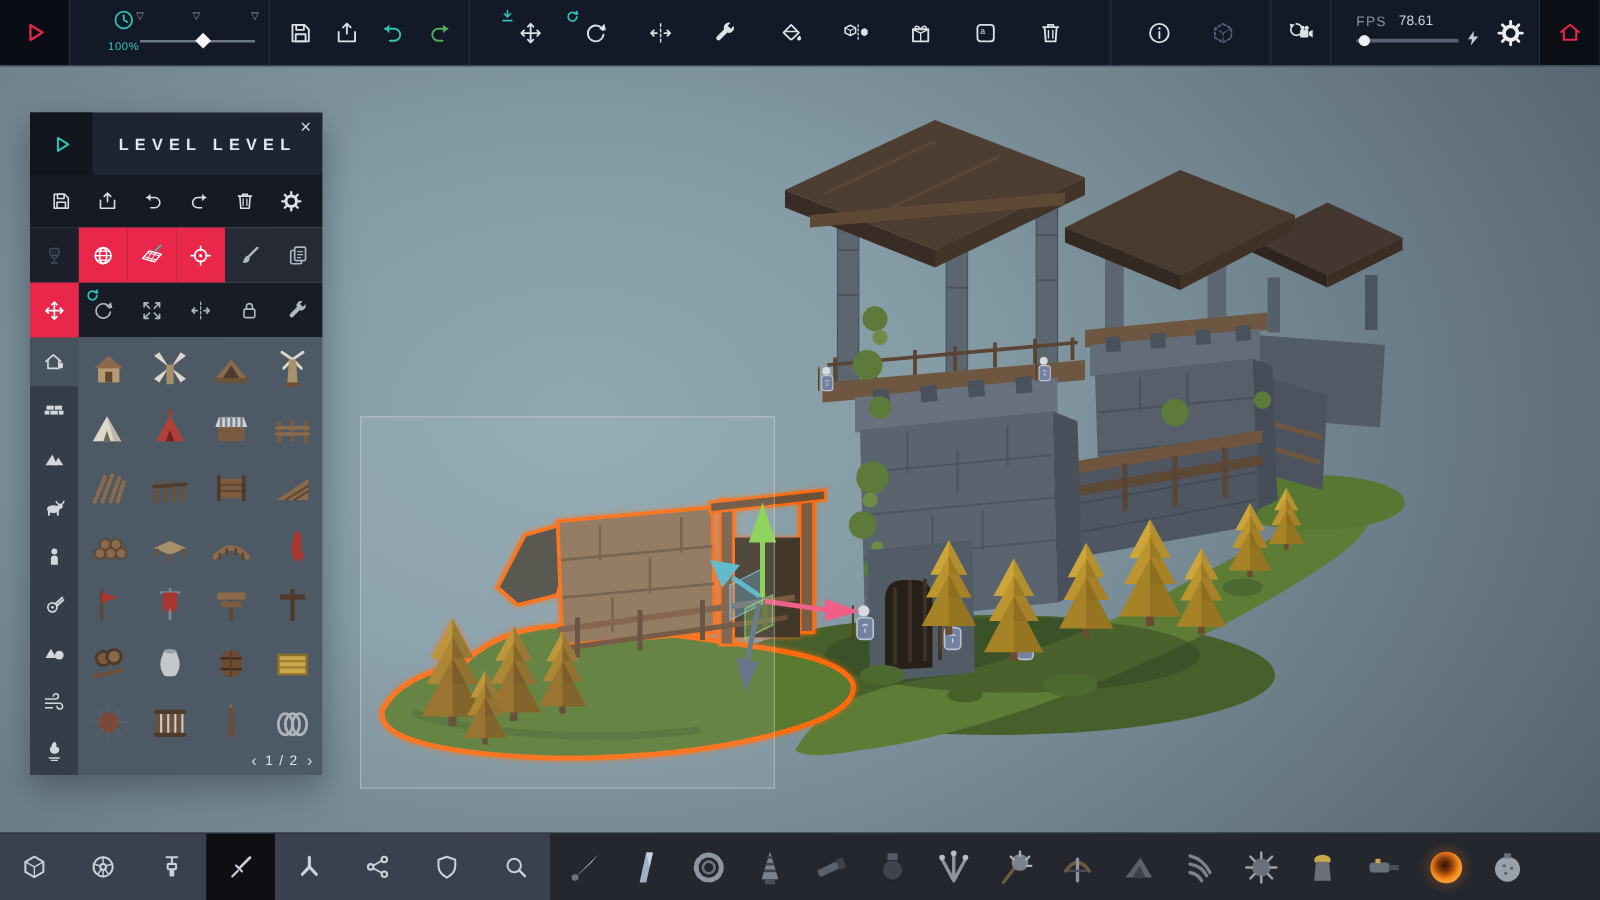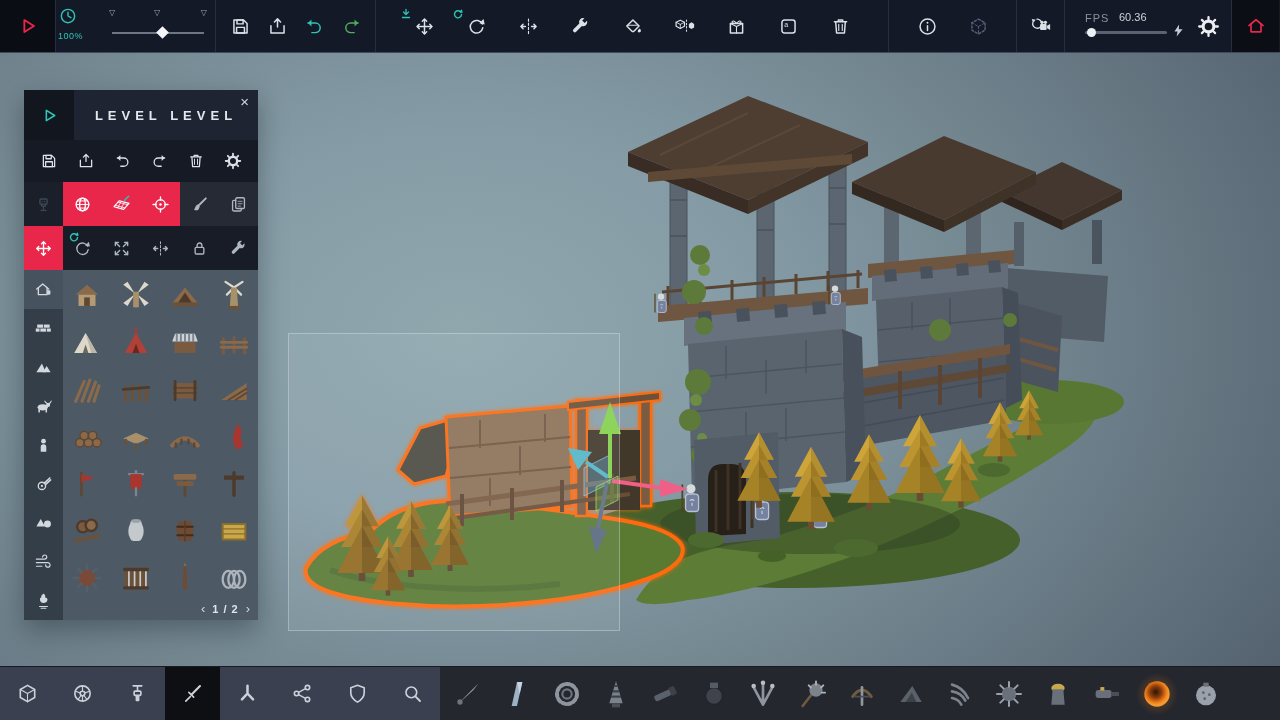--- a/index.html
+++ b/index.html
@@ -11,21 +11,21 @@
   }
   .ic{display:inline-block}
   .ic svg{width:100%;height:100%;display:block}
 
   
   .topbar{position:absolute;left:0;top:0;width:1280px;height:53px;background:#141927;z-index:20;display:flex;border-bottom:1px solid #3c4c5c;box-sizing:border-box}
   .tt-play{width:55px;height:100%;background:#0a0d13;display:flex;align-items:center;justify-content:center}
   .tt-play .ic{width:22px;height:22px;color:#e8274b}
   .tt-group{height:100%;border-left:1px solid #252d40;position:relative;box-sizing:border-box}
   .tt-time{width:160px}
-  .clockcol{position:absolute;left:2px;top:6px;width:34px;text-align:left}
+  .clockcol{position:absolute;left:26px;top:6px;width:34px;text-align:center}
   .clockcol .ic{width:20px;height:20px;color:#2ec4b6}
   .pct{display:block;font-size:9px;color:#2ec4b6;margin-top:1px;letter-spacing:.5px}
   .sliderbox{position:absolute;left:56px;top:0;width:92px;height:100%}
   .tmark{position:absolute;top:9px;font-size:8px;color:#9aa3af;line-height:8px}
   .tmark.m0{left:-3px}.tmark.m1{left:42px}.tmark.m2{right:-3px}
   .ttrack{position:absolute;left:0;right:0;top:32px;height:2px;background:#6d7684}
   .tknob{position:absolute;left:46px;top:28px;width:9px;height:9px;background:#f3f5f7;transform:rotate(45deg)}
   .tt-file{width:160px;display:flex;align-items:center;justify-content:space-evenly}
   .tt-tools{width:513px;display:flex;align-items:center;justify-content:space-around;padding:0 22px;box-sizing:border-box}
   .tt-info{width:128px;display:flex;align-items:center;justify-content:space-evenly}
@@ -71,21 +71,21 @@
   .p-body{height:350px;display:flex}
   .p-cats{width:39px;background:#343e48;display:flex;flex-direction:column}
   .cat{flex:1;display:flex;align-items:center;justify-content:center;color:#d3d8de;cursor:pointer}
   .cat .ic{width:19px;height:19px}
   .cat.selected{background:#46525d}
   .p-grid{flex:1;background:#4d5a66;position:relative;display:grid;grid-template-columns:repeat(4,1fr);grid-auto-rows:47px;padding-top:2px;align-items:center;justify-items:center}
   .thumb{width:42px;height:42px;display:flex;align-items:center;justify-content:center;cursor:pointer}
   .thumb .ic{width:34px;height:34px}
   .pager{position:absolute;right:8px;bottom:4px;display:flex;align-items:center;gap:7px;color:#dfe4ea}
   .pager .pg-btn{font-size:13px;cursor:pointer;color:#cfd6dd}
-  .pager .pg-txt{font-size:11px;font-weight:bold;letter-spacing:1px}
+  .pager .pg-txt{font-size:11px;font-weight:normal;letter-spacing:1px}
 
   
   .bottombar{position:absolute;left:0;top:666px;width:1280px;height:54px;z-index:20;display:flex;border-top:1px solid #171a20;box-sizing:border-box}
   .bt-tabs{width:440px;background:#3a4050;display:flex}
   .btab{flex:1;display:flex;align-items:center;justify-content:center;color:#ccd1d9;cursor:pointer}
   .btab .ic{width:23px;height:23px}
   .btab.selected{background:#0d0f13}
   .bt-parts{flex:1;background:#24272e;display:flex;align-items:center;justify-content:space-evenly;padding-right:46px}
   .part{width:42px;height:46px;display:flex;align-items:center;justify-content:center;cursor:pointer;border-radius:4px}
   .part .ic{width:32px;height:32px}
@@ -466,21 +466,21 @@
             <rect x="11.5" y="9" width="7.5" height="7" rx="1.2" fill="currentColor" stroke="none"></rect>
             <polygon points="19.5,11 23,9 23,16 19.5,14" fill="currentColor" stroke="none"></polygon>
             <circle cx="13.8" cy="7.2" r="1.9" fill="currentColor" stroke="none"></circle>
             <circle cx="17.6" cy="7.2" r="1.9" fill="currentColor" stroke="none"></circle>
           </svg>
         </span>
       </div>
     </div>
   <div class="tt-group tt-fps">
     <span class="fps-label">FPS</span>
-    <span class="fps-val">60.36</span>
+    <span class="fps-val">78.61</span>
     <div class="fps-track">
       <div class="fps-knob"></div>
     </div>
     <span class="ic fps-bolt">
         <svg viewBox="0 0 24 24" fill="none" stroke="currentColor" stroke-width="1.7" stroke-linecap="round" stroke-linejoin="round">
           <polygon points="13,2.5 5.5,13.5 10.5,13.5 9,21.5 18.5,10 12.5,10" fill="currentColor" stroke="none"></polygon>
         </svg>
       </span>
     <span class="ic fps-gear">
         <svg viewBox="0 0 24 24" fill="none" stroke="currentColor" stroke-width="1.7" stroke-linecap="round" stroke-linejoin="round">

